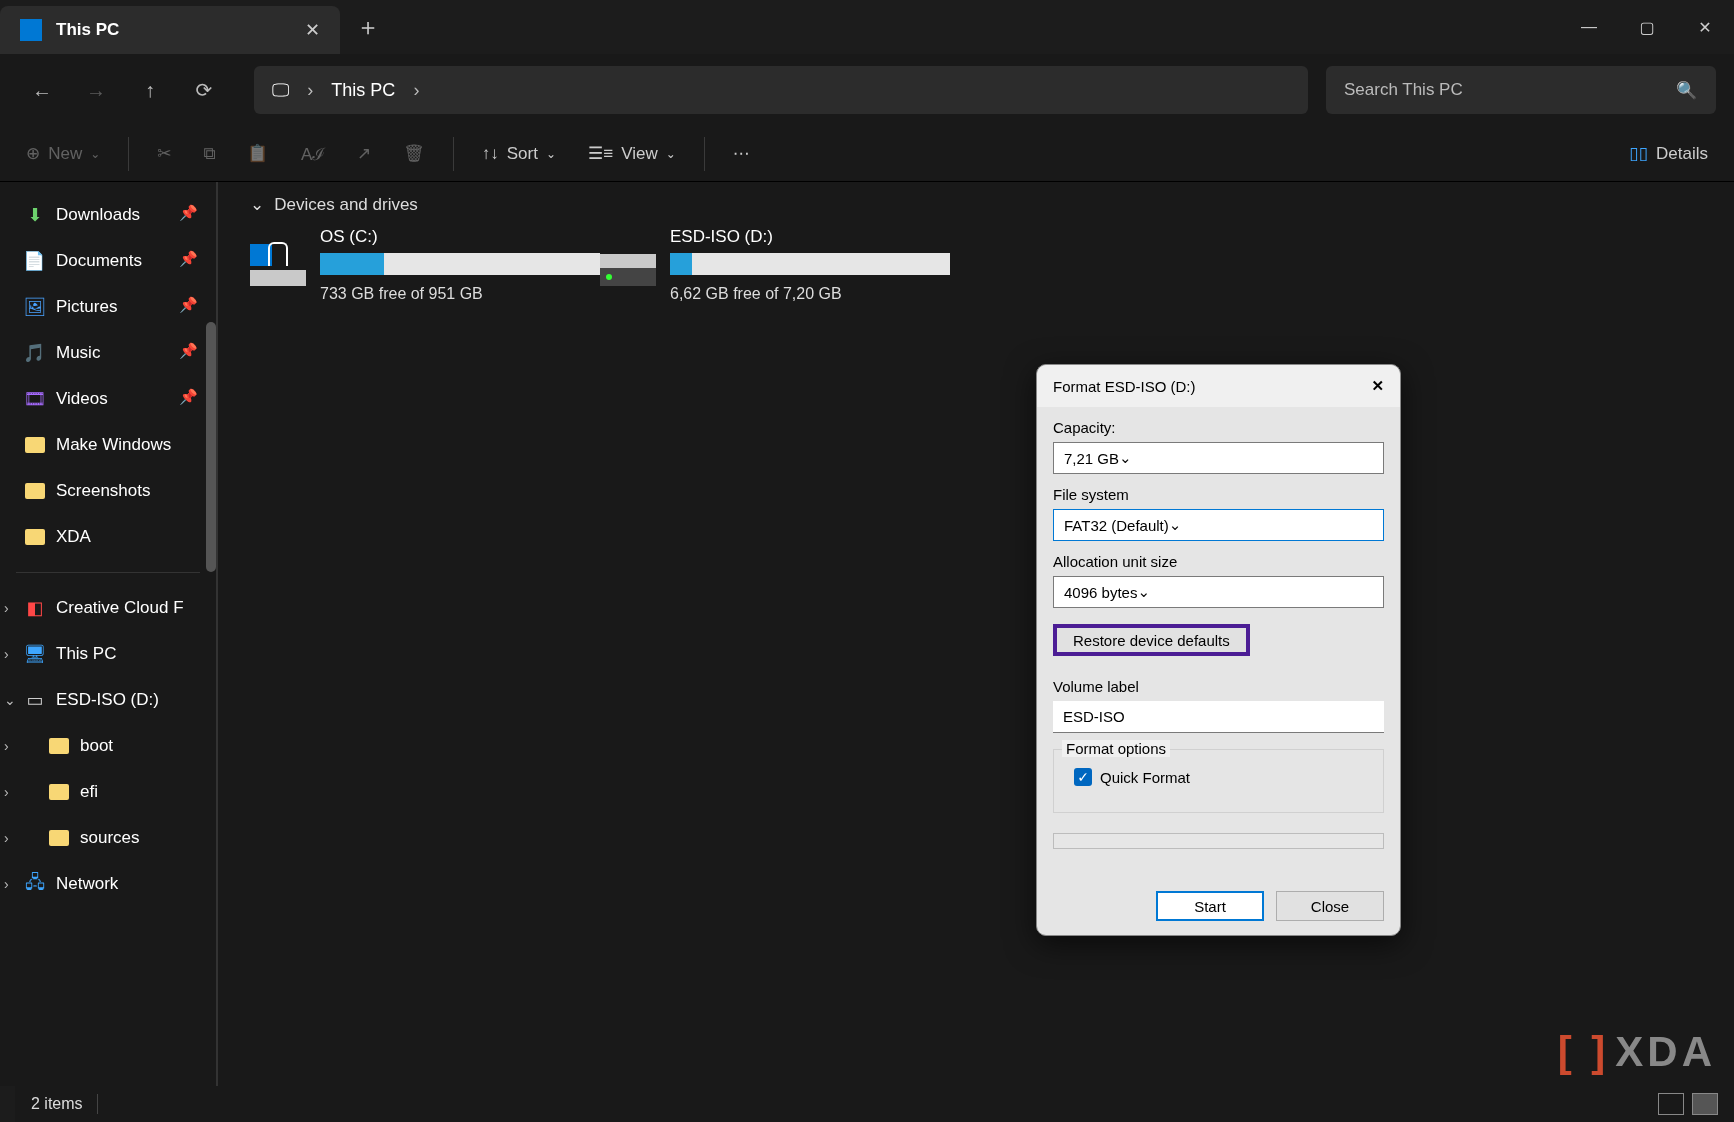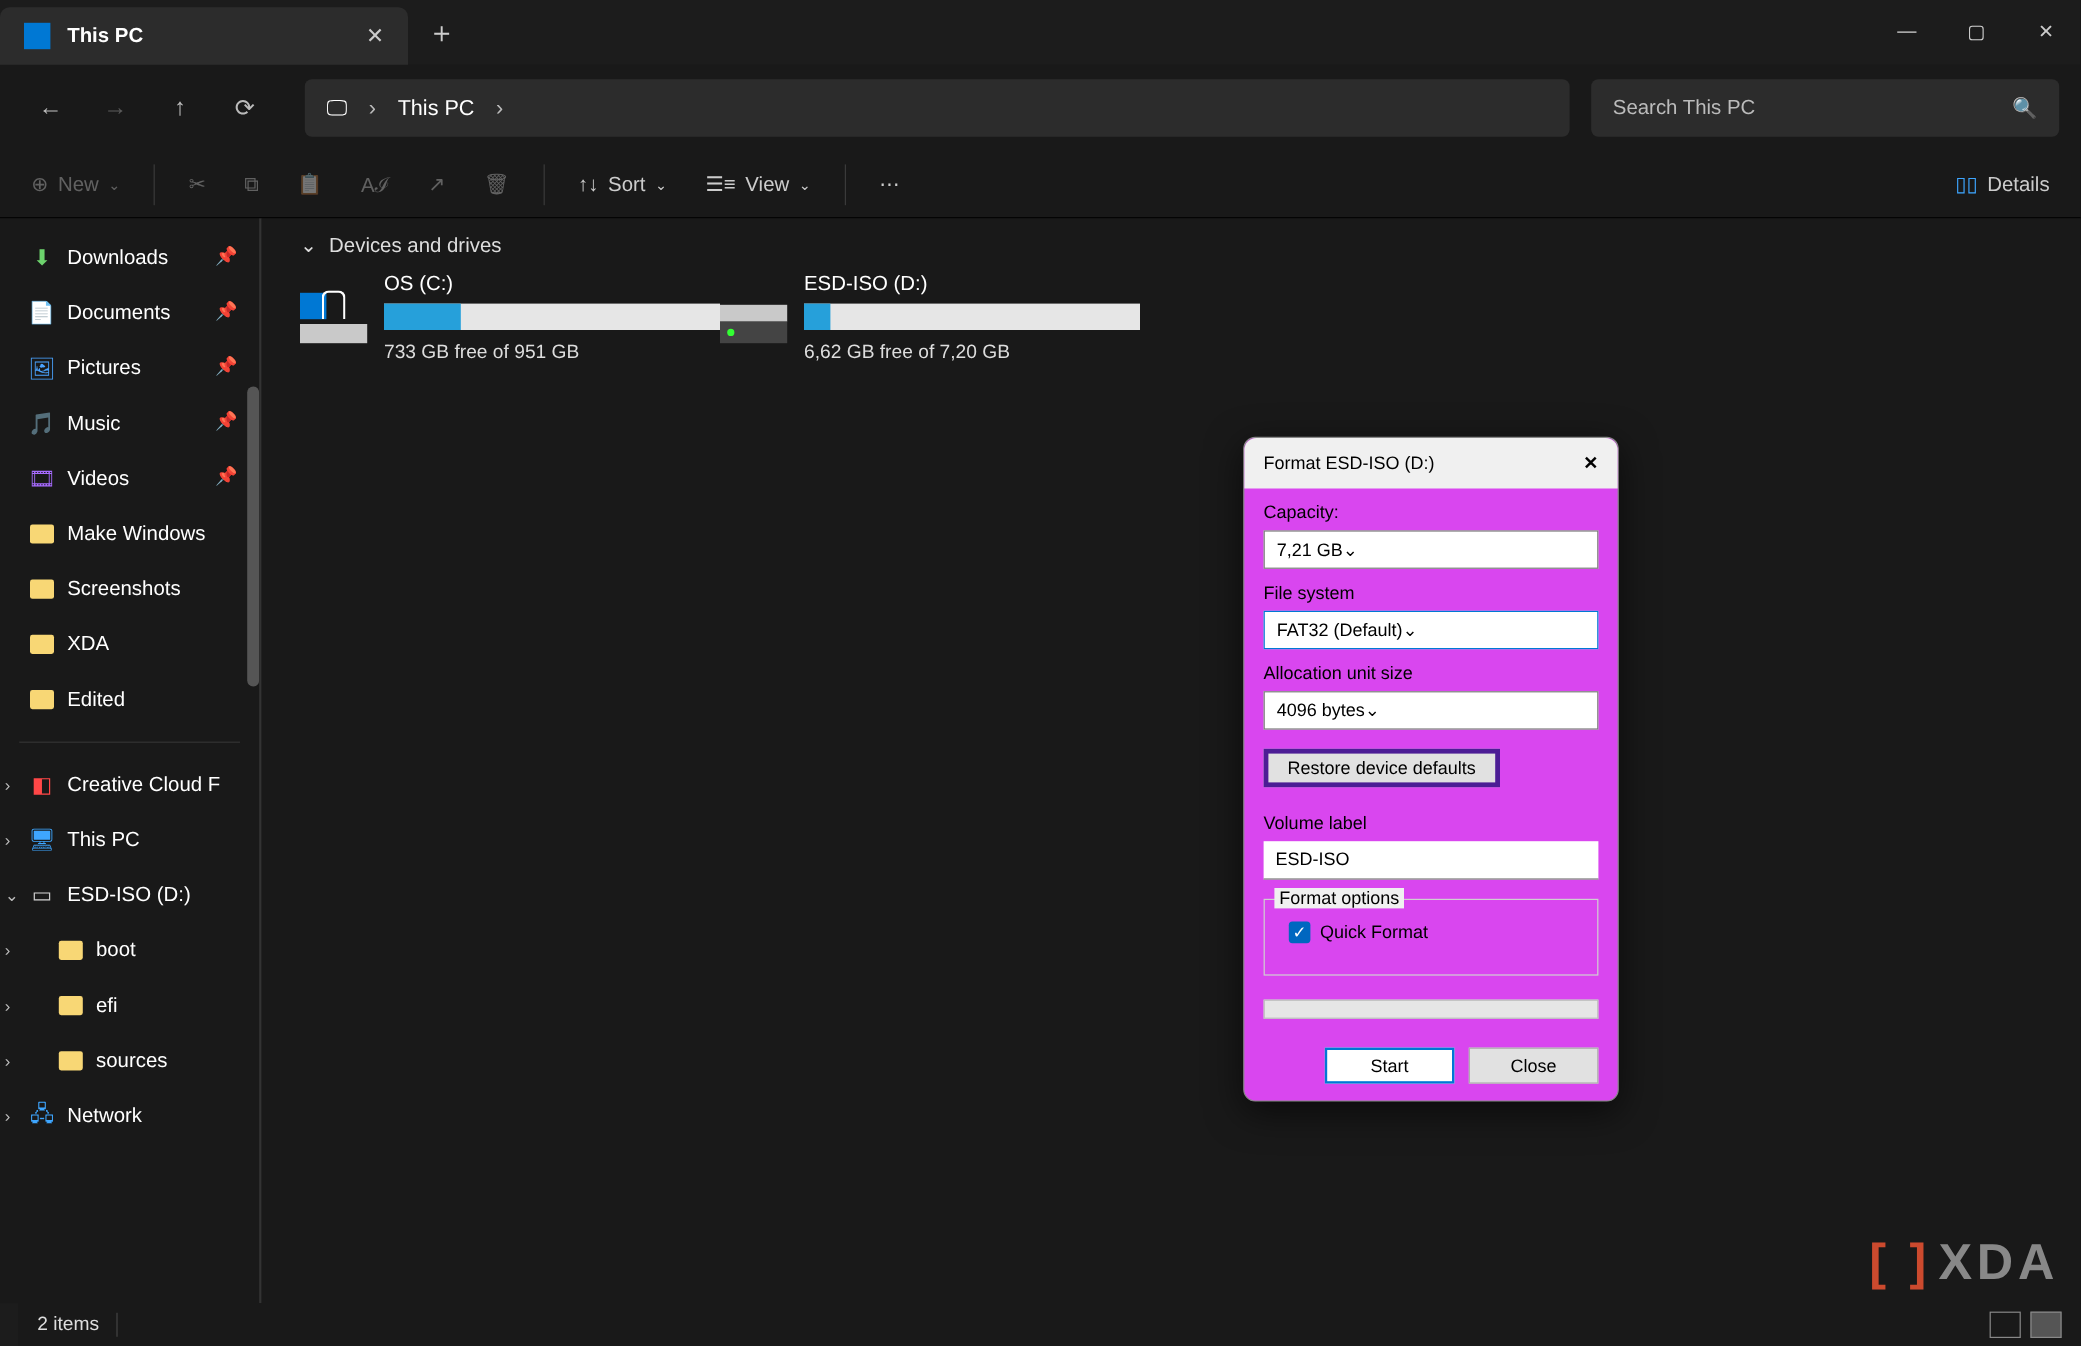--- a/index.html
+++ b/index.html
@@ -56,34 +56,34 @@
   .drive-fill { position:absolute; left:0; top:0; bottom:0; background:#26a0da; }
   .drive-sub { font-size:16px; color:#ddd; margin-top:4px; }
 
   
   .statusbar { position:absolute; bottom:0; left:15px; right:0; height:36px; background:#191919; display:flex; align-items:center; padding:0 16px; font-size:16px; color:#ddd; }
   .stat-sep { width:1px; height:20px; background:#444; margin:0 14px; }
   .view-toggle { margin-left:auto; display:flex; gap:8px; }
   .vt-btn { width:26px; height:22px; border:1px solid #888; display:inline-block; }
 
   
-  .dialog { position:absolute; left:1036px; top:364px; width:313px; background:#d946ef; color:#000; border:1px solid #888; border-radius:10px; box-shadow:0 8px 30px rgba(0,0,0,0.6); font-size:15px; }
+  .dialog { position:absolute; left:1036px; top:364px; width:365px; background:#e5e5e5; color:#000; border:1px solid #888; border-radius:10px; box-shadow:0 8px 30px rgba(0,0,0,0.6); font-size:15px; }
   .dlg-title { height:42px; display:flex; align-items:center; padding:0 16px; background:#f0f0f0; border-radius:10px 10px 0 0; }
   .dlg-title span { font-size:15px; }
   .dlg-close { margin-left:auto; font-size:18px; font-weight:bold; }
   .dlg-body { padding:6px 16px 14px 16px; display:flex; flex-direction:column; gap:6px; }
   .dlg-label { font-size:15px; margin-top:6px; }
   .dlg-select, .dlg-input { height:32px; border:1px solid #7a7a7a; background:#fff; display:flex; align-items:center; padding:12px 10px; font-size:15px; }
   .dlg-btn { height:32px; border:4px solid #4c1d95; background:#e1e1e1; padding:0 16px; display:inline-flex; align-items:center; font-size:15px; width:fit-content; margin:10px 0; }
   .dlg-group { border:1px solid #d0d0d0; padding:10px 12px 26px 20px; margin-top:10px; position:relative; }
   .dlg-group-title { position:absolute; top:-10px; left:8px; background:#f0f0f0; padding:0 4px; font-size:15px; }
   .dlg-check { display:flex; align-items:center; gap:8px; margin-top:8px; }
   .dlg-check-box { width:18px; height:18px; background:#0067c0; color:#fff; display:flex; align-items:center; justify-content:center; font-size:14px; border-radius:3px; }
   .dlg-progress { height:16px; border:1px solid #bcbcbc; background:#e6e6e6; margin-top:14px; }
-  .dlg-actions { display:flex; gap:12px; justify-content:flex-end; margin-top:18px; }
+  .dlg-actions { display:flex; gap:12px; justify-content:flex-end; margin-top:36px; }
   .dlg-action { width:108px; height:30px; border:1px solid #adadad; background:#e1e1e1; display:flex; align-items:center; justify-content:center; font-size:15px; }
   .dlg-action.primary { border:2px solid #0078d4; background:#fff; }
 
   
   .watermark { position:absolute; right:18px; bottom:46px; font-size:42px; font-weight:700; letter-spacing:4px; color:#888; display:flex; align-items:center; gap:6px; }
   .watermark .br { color:#cc4a2e; }
 
   
   .folder-ic { width:20px; height:16px; background:#f8d775; display:inline-block; border-radius:2px; }
 </style>
@@ -209,26 +209,20 @@
         <span class="sb-icon">
             <span class="folder-ic"></span>
           </span>
         <span>Screenshots</span>
       </div>
       <div class="sb-item">
         <span class="sb-icon">
             <span class="folder-ic"></span>
           </span>
         <span>XDA</span>
-      </div>
-      <div class="sb-item">
-        <span class="sb-icon">
-            <span class="folder-ic"></span>
-          </span>
-        <span>Edited</span>
       </div>
 
       <div class="sb-sep"></div>
 
       <div class="sb-item">
         <span class="sb-exp">›</span>
         <span class="sb-icon" style="color:#ff4747">◧</span>
         <span>Creative Cloud F</span>
       </div>
       <div class="sb-item">

